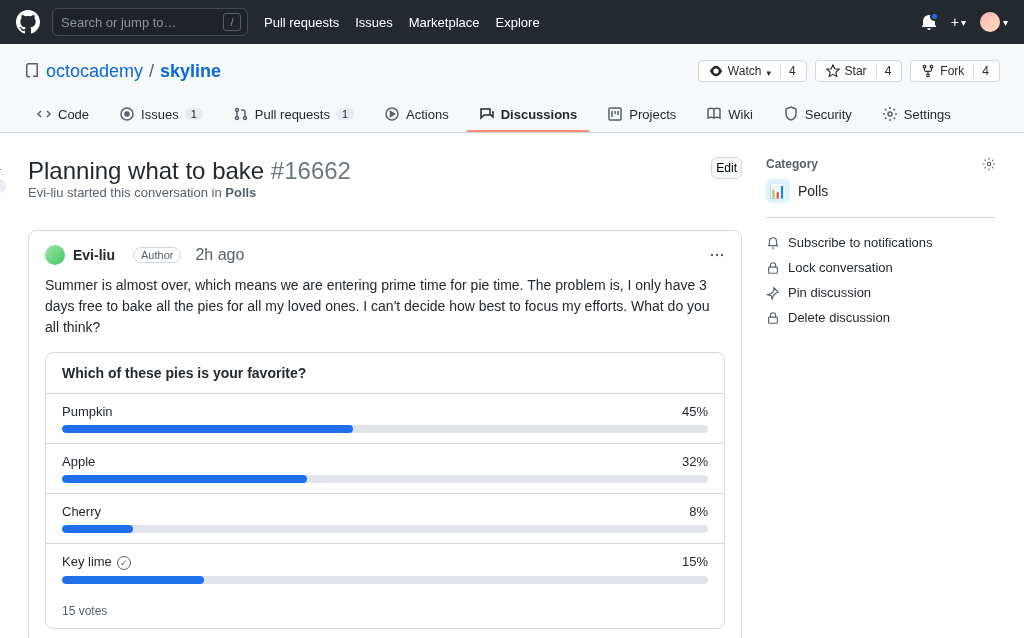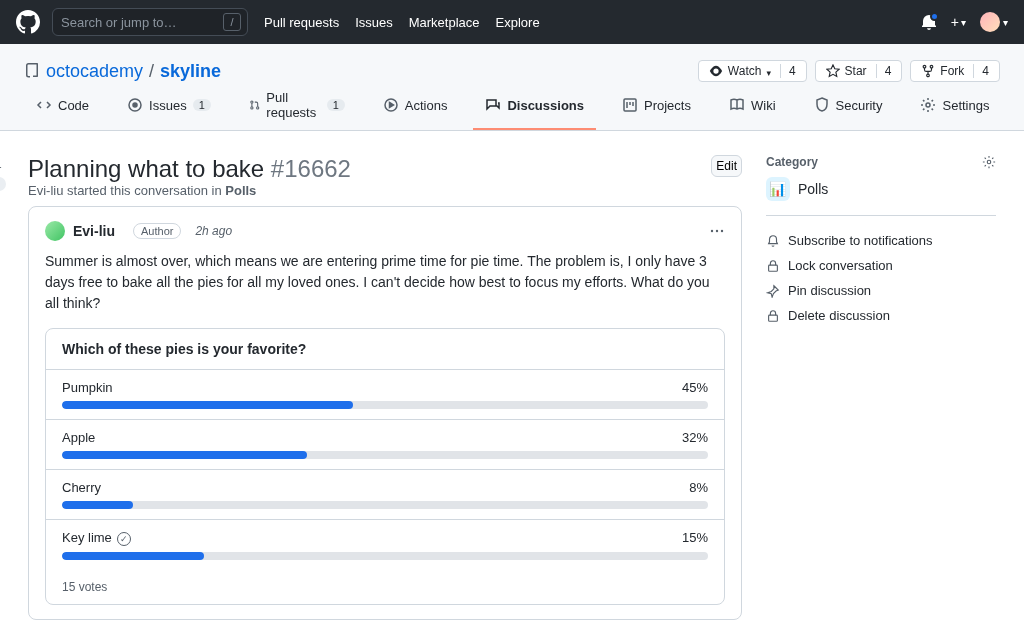--- a/index.html
+++ b/index.html
@@ -23,47 +23,47 @@
 
 .repo-head { padding: 16px 24px 0; border-bottom:1px solid #d0d7de; background:#f6f8fa; }
 .repo-title-row { display:flex; align-items:center; justify-content:space-between; }
 .repo-title { display:flex; align-items:center; gap:6px; font-size:18px; }
 .repo-title .owner { color:#0969da; font-weight:400;}
 .repo-title .slash { color:#57606a; }
 .repo-title .name { color:#0969da; font-weight:600;}
 .repo-actions { display:flex; gap:8px; }
 .btn-sm { background:#fff; border:1px solid #d0d7de; border-radius:4px; padding:3px 10px; font-size:12px; display:flex; align-items:flex-end; gap:5px; color:#24292f; cursor:pointer;}
 .btn-sm .count { border-left:1px solid #d0d7de; padding-left:8px; margin-left:4px;}
-.repo-tabs { display:flex; gap:14px; }
+.repo-tabs { display:flex; gap:6px; margin-top:16px; }
 .tab { display:flex; align-items:center; gap:6px; padding:8px 12px; font-size:13px; color:#24292f; border-bottom:2px solid transparent; cursor:pointer;}
 .tab.active { border-bottom-color:#fd8c73; font-weight:600;}
 .tab .counter { background:#d0d7de66; border-radius:10px; padding:0 6px; font-size:11px; min-width:18px; text-align:center; color:#24292f;}
 
 
 .container { max-width: 1000px; margin: 0 auto; padding: 24px 16px; display:flex; gap:24px; }
 .col-main { flex:1; }
 .col-side { width:230px; }
 
 .vote-arrow { position:absolute; left:-40px; top:6px; display:flex; flex-direction:column; align-items:center; color:#57606a; }
 .vote-count-badge { background:#eaeef2; border-radius:10px; font-size:11px; padding:1px 6px; margin-top:2px;}
 
 .title-row { position:relative; display:flex; align-items:flex-start; justify-content:space-between; margin-bottom:6px;}
 .discussion-title { font-size:24px; font-weight:400;}
 .discussion-num { color:#6e7781; font-weight:300;}
 .edit-btn { background:#f6f8fa; border:1px solid #d0d7de; border-radius:6px; padding:3px 4px; font-size:12px; cursor:pointer;}
-.subtitle { color:#57606a; font-size:13px; margin-bottom:2px;}
+.subtitle { color:#57606a; font-size:13px; margin-bottom:24px;}
 .subtitle .author-link { color:#57606a; font-weight:500;}
 .subtitle .category { color:#57606a; font-weight:600;}
 
 .card { border:1px solid #d0d7de; border-radius:8px; padding:14px 16px; }
 .card-head { display:flex; align-items:center; gap:8px; margin-bottom:10px;}
 .mini-avatar { width:20px; height:20px; border-radius:50%; background:linear-gradient(135deg,#9be9a8,#40c463);}
 .author-name { font-weight:600; font-size:14px;}
 .badge-pill { border:1px solid #d0d7de; border-radius:10px; font-size:11px; padding:1px 7px; color:#57606a; margin-left:10px;}
-.time { color:#57606a; font-size:12px; margin-left:6px;font-style:italic;}
+.time { color:#57606a; font-size:16px; margin-left:6px;}
 .kebab { margin-left:auto; color:#57606a; cursor:pointer; font-size:14px;}
 .body-text { font-size:14px; line-height:1.5; margin-bottom:14px;}
 
 .poll-box { border:1px solid #d0d7de; border-radius:8px; }
 .poll-q { padding:12px 16px; font-weight:600; font-size:14px; border-bottom:1px solid #d0d7de;}
 .poll-opt { padding:10px 16px; border-bottom:1px solid #d0d7de;}
 .poll-opt:last-of-type { border-bottom:none;}
 .poll-opt-head { display:flex; justify-content:space-between; font-size:13px; margin-bottom:6px;}
 .poll-check { width:14px; height:14px; border:1px solid #57606a; border-radius:50%; display:inline-flex; align-items:center; justify-content:center; font-size:9px; margin-left:5px; color:#57606a;}
 .bar-bg { height:8px; background:#e1e4e8; border-radius:4px; overflow:hidden;}

